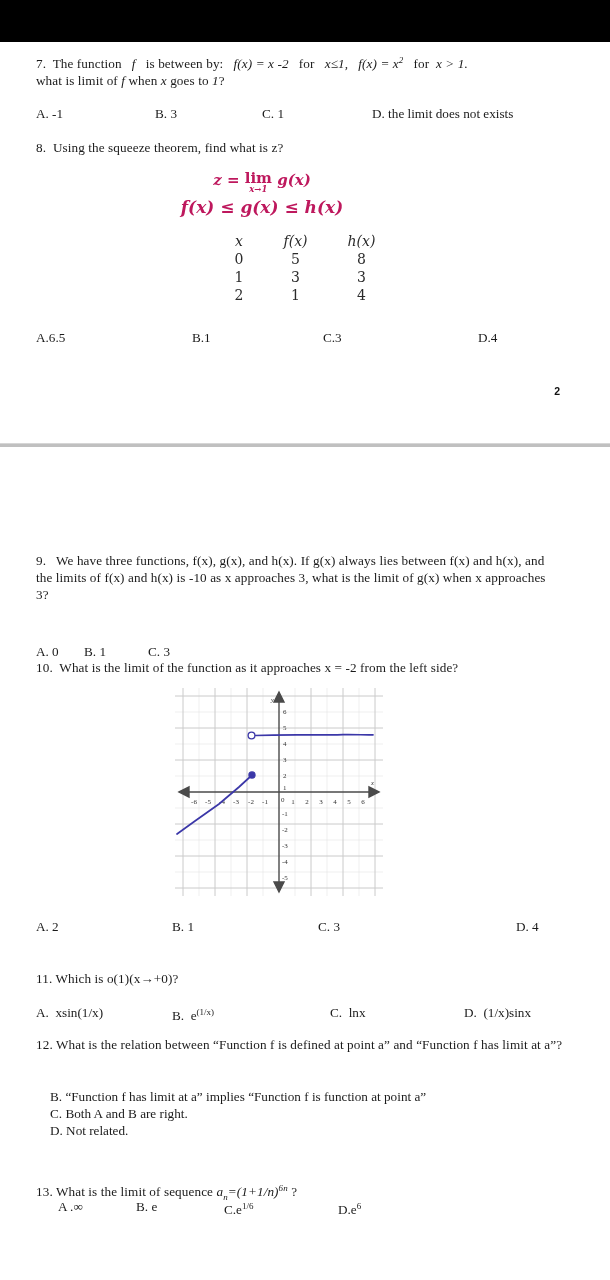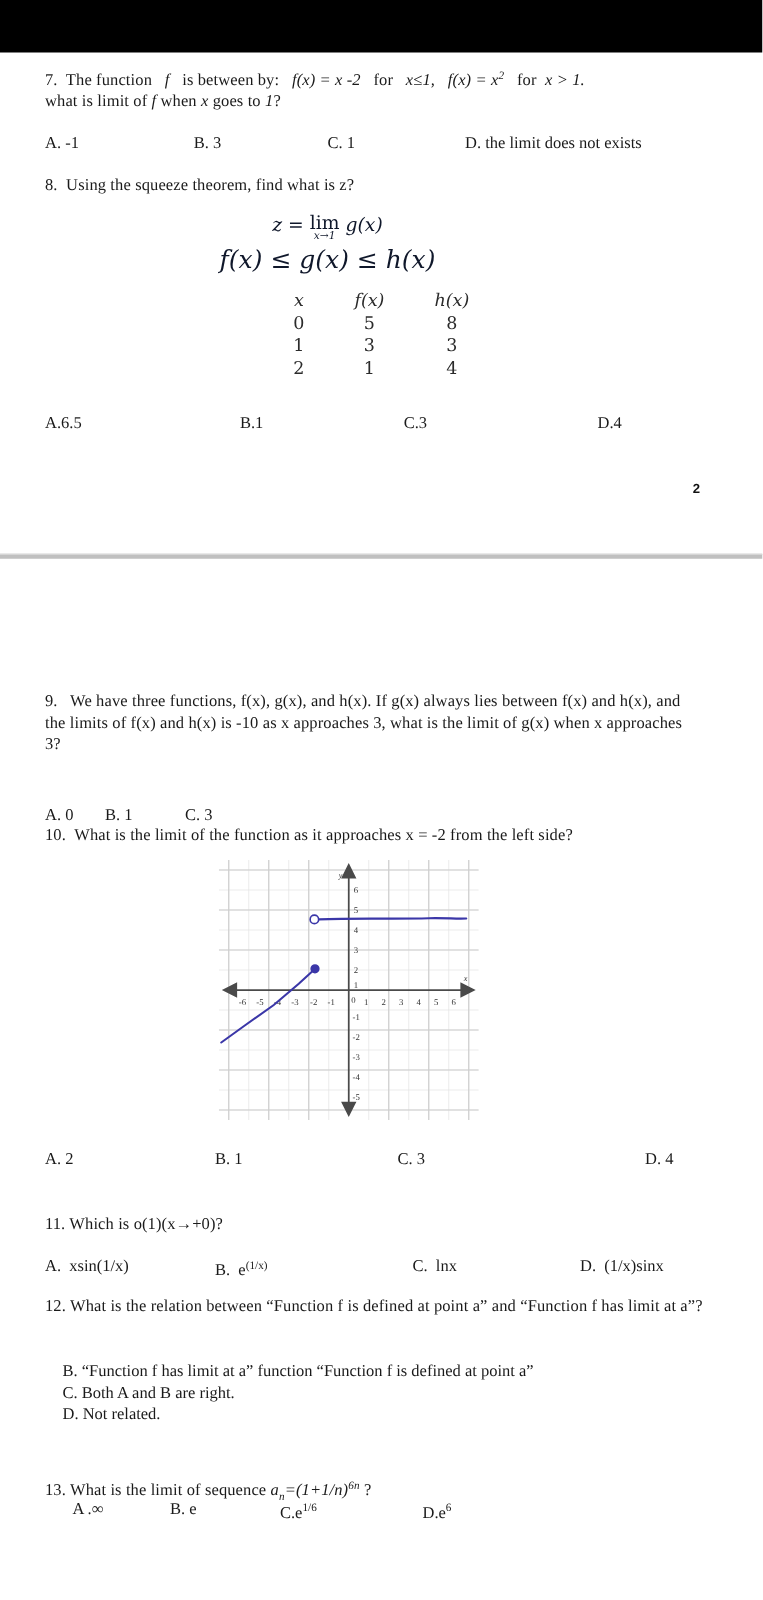--- a/index.html
+++ b/index.html
@@ -63,21 +63,22 @@
   sub { font-size: 0.68em; vertical-align: sub; }
 
   
   .mathblock {
     position: absolute;
     left: 0;
     top: 168px;
     width: 524px;
     text-align: center;
     font-family: "DejaVu Serif", "Liberation Serif", serif;
-    color: #0f172a;
+    color: #be185d;
+    font-weight: bold;
   }
   .ml1 {
     font-size: 15px;
     font-style: italic;
     line-height: 20px;
     position: relative;
     display: inline-block;
   }
   .limop {
     font-style: normal;
@@ -87,21 +88,21 @@
     vertical-align: middle;
   }
   .limop .lsub {
     display: block;
     font-size: 8.5px;
     font-style: italic;
     line-height: 9px;
     margin-top: -3px;
   }
   .ml2 {
-    font-size: 20px;
+    font-size: 17px;
     font-style: italic;
     line-height: 22px;
     margin-top: 2px;
   }
   
   .sqtable {
     position: absolute;
     left: 0;
     top: 232px;
     width: 610px;
@@ -379,21 +380,21 @@
       <span>(1/x)sinx</span>
     </span>
   </div>
 
   <div class="q" style="left:36px; top:1036px; width:530px;">
     <span>12.</span>
     <span>What is the relation between “Function f is defined at point a” and “Function f has limit at a”?</span>
   </div>
 
   <div class="opts" style="left:36px; top:1088px; width:540px;">
-    <div>B. “Function f has limit at a” function “Function f is defined at point a”</div>
+    <div>B. “Function f has limit at a” implies “Function f is function at point a”</div>
     <div>C. Both A and B are right.</div>
     <div>D. Not related.</div>
   </div>
 
   <div class="q" style="left:36px; top:1180px; width:540px;">
     <span>13.</span>
     <span>What is the limit of sequence</span>
     <i class="m">a</i><sub><i class="m">n</i></sub><i class="m">=(1+1/n)</i><sup><i class="m">6n</i></sup>
     <span>?</span>
   </div>

